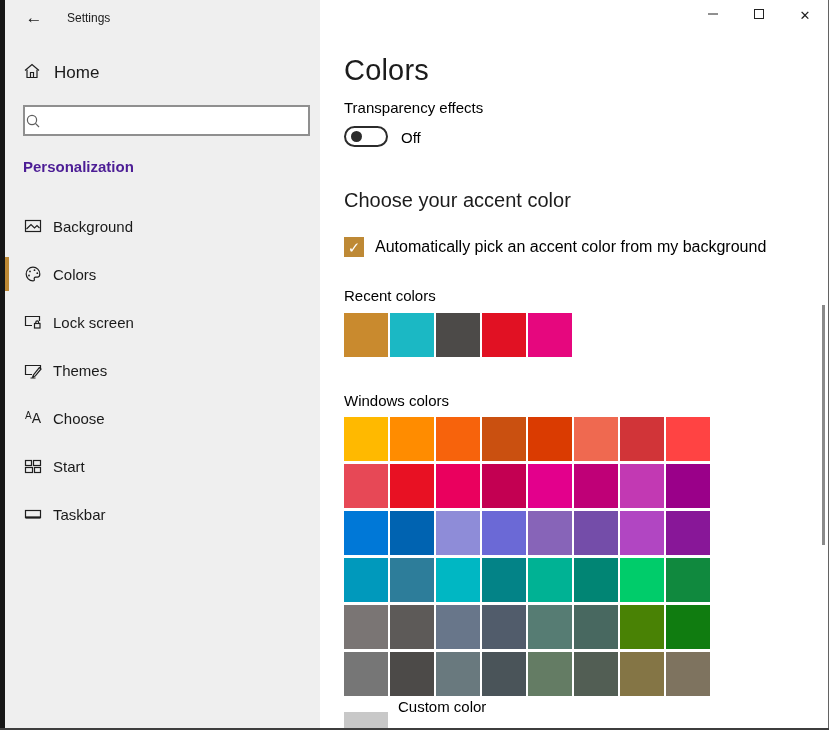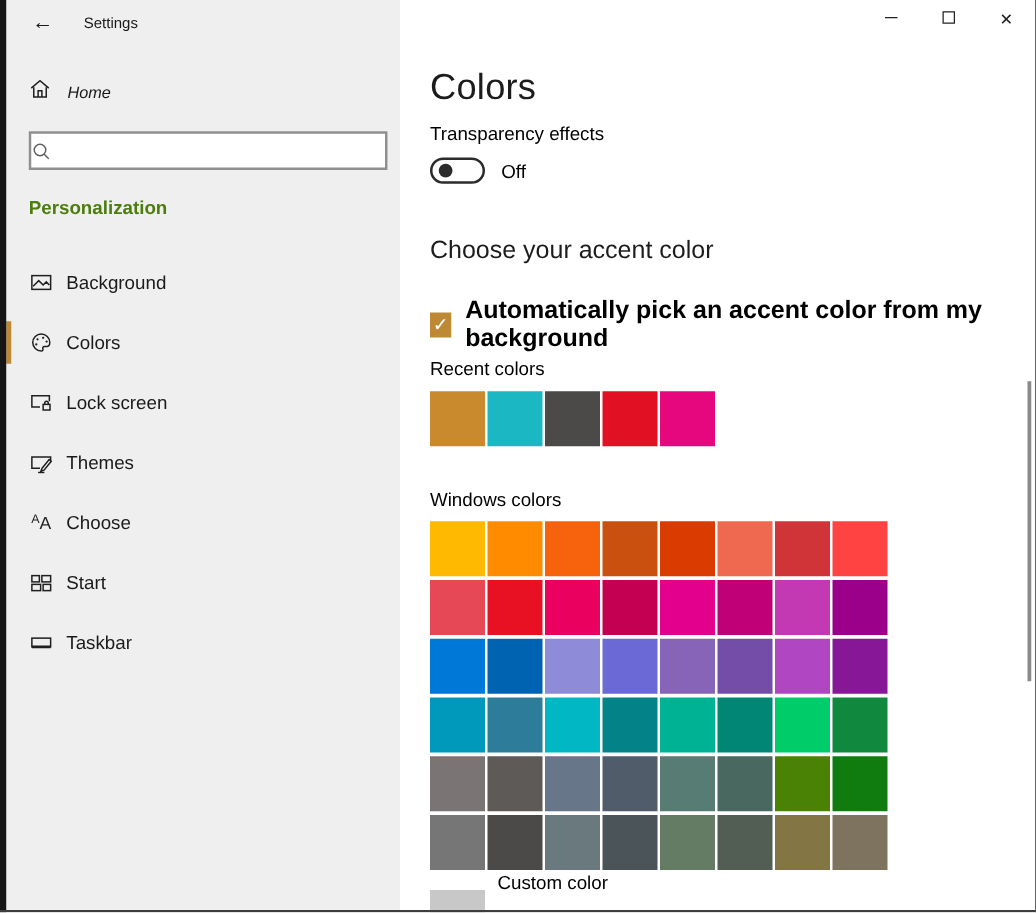--- a/index.html
+++ b/index.html
@@ -17,30 +17,30 @@
   .back-btn { position:absolute; left:14px; top:4px; width:30px; height:28px;
               display:flex; align-items:center; justify-content:center;
               font-size:17px; color:#1a1a1a; cursor:default; }
   .app-title { position:absolute; left:62px; top:11px; font-size:12px; color:#1a1a1a; }
 
   .win-controls { position:absolute; top:0; right:1px; display:flex; z-index:20; }
   .win-btn { width:46px; height:30px; display:flex; align-items:center; justify-content:center;
              font-size:13px; color:#222; font-weight:300; background:transparent; }
 
   .home-row { position:absolute; left:18px; top:60px; height:26px; display:flex; align-items:center; gap:13px; }
-  .home-row .label { font-size:13px;font-style:italic; }
+  .home-row .label { font-size:17px; }
 
   .search-box { position:absolute; left:18px; top:105px; width:287px; height:31px;
                 background:#fff; border:2px solid #8f8f8f; display:flex; align-items:center; }
   .search-box input { flex:1; height:100%; border:none; outline:none; background:transparent;
                       font-family:"Liberation Sans", sans-serif; font-size:15px; color:#333; padding:0 6px 0 9px; }
   .search-box input::placeholder { color:#5e5e5e; opacity:1; }
   .search-box .mag { margin-right:9px; display:flex; }
 
-  .section-heading { position:absolute; left:18px; top:158px; font-size:15px; font-weight:700; color:#4d7c0f; }
+  .section-heading { position:absolute; left:18px; top:158px; font-size:15px; font-weight:700; color:#4c1d95; }
 
   .nav-item { position:absolute; left:0; width:315px; height:44px; display:flex; align-items:center; }
   .nav-item .icon { position:absolute; left:18px; width:20px; display:flex; justify-content:center; }
   .nav-item .label { position:absolute; left:48px; font-size:15px; color:#1a1a1a; }
   .accent-bar { position:absolute; left:0; width:4px; height:34px; top:5px; }
 
   svg.ic { stroke:#1f1f1f; fill:none; stroke-width:1.2; }
 
   .main-title { position:absolute; left:344px; top:54px; font-size:29px; font-weight:300; color:#1c1c1c; letter-spacing:.2px; }
 
@@ -50,21 +50,21 @@
   .toggle { position:absolute; left:344px; top:126px; width:44px; height:21px;
             border:2px solid #2b2b2b; border-radius:11px; background:#fff; }
   .toggle .knob { position:absolute; left:5px; top:3px; width:11px; height:11px; border-radius:50%; background:#2b2b2b; }
   .lbl-off { position:absolute; left:401px; top:129px; }
 
   .sub-heading { position:absolute; left:344px; top:189px; font-size:20px; font-weight:300; color:#1c1c1c; }
 
   .checkbox-row { position:absolute; left:344px; top:237px; display:flex; align-items:center; gap:11px; }
   .checkbox { width:20px; height:20px; display:flex; align-items:center; justify-content:center; }
   .checkbox .check { color:#fff; font-size:15px; line-height:1; }
-  .checkbox-row .label { font-size:20px; color:#000;font-weight:bold; }
+  .checkbox-row .label { font-size:16px; color:#000; }
 
   .lbl-recent  { position:absolute; left:344px; top:287px;text-align:center; }
   .recent-row  { position:absolute; left:344px; top:313px; display:flex; gap:2px; }
   .lbl-windows { position:absolute; left:344px; top:392px; }
   .colors-grid { position:absolute; left:344px; top:417px; display:grid;
                  grid-template-columns:repeat(8,44px); column-gap:2px; row-gap:3px; }
   .swatch { width:44px; height:44px; }
 
   .custom-swatch { position:absolute; left:344px; top:712px; width:44px; height:44px; }
   .lbl-custom { position:absolute; left:398px; top:698px; }

